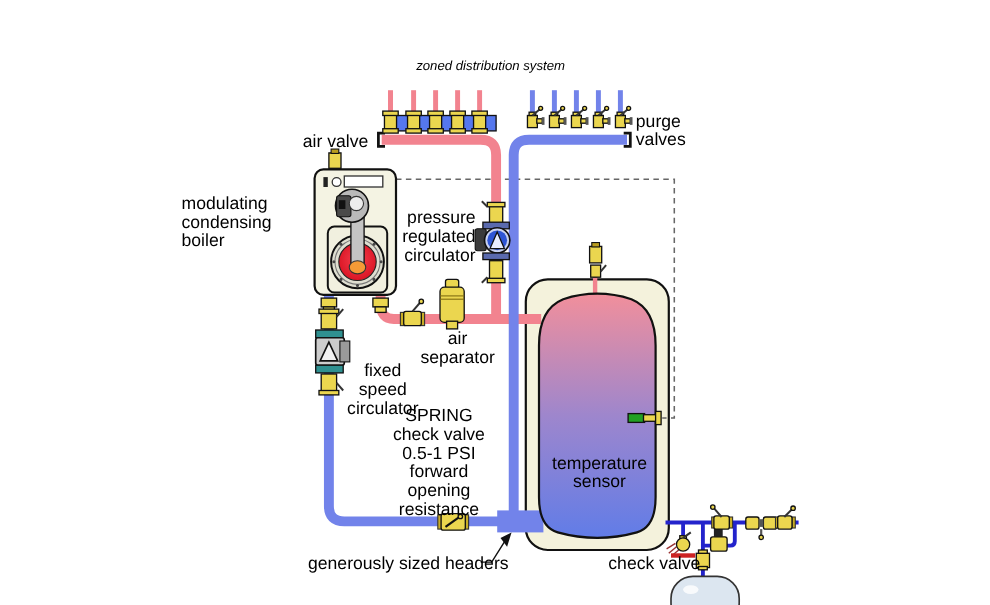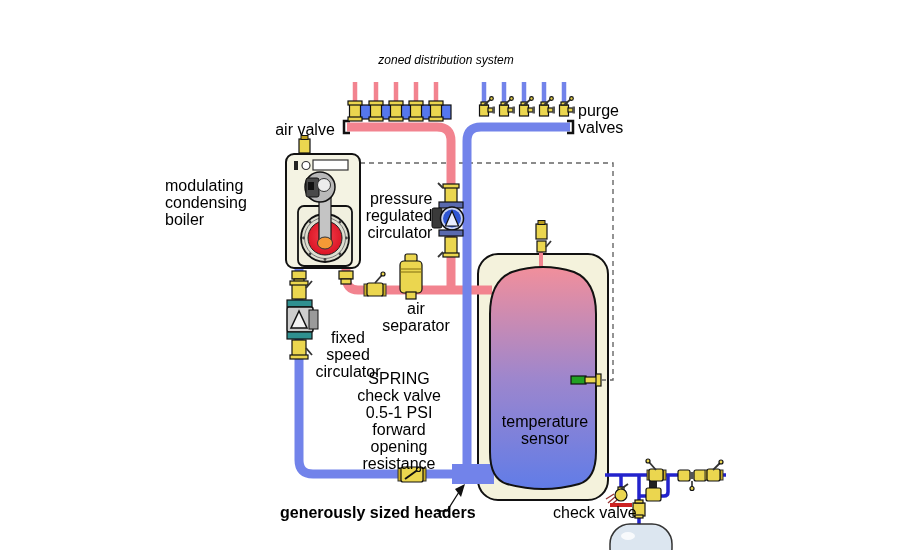--- a/index.html
+++ b/index.html
@@ -345,16 +345,16 @@
 <div class="lbl ctr" style="left:399px;top:370px;">SPRING
 check valve
 0.5-1 PSI
 forward
 opening
 resistance</div>
 
 <div class="lbl ctr" style="left:545px;top:385px;margin-top:28px;">temperature
 sensor</div>
 
-<div class="lbl" style="left:280px;top:504px;font-weight:bold;">generously sized headers</div>
+<div class="lbl" style="left:280px;top:504px;">generously sized headers</div>
 
 <div class="lbl" style="left:553px;top:504px;">check valve</div>
 </div>
 
 </body></html>

